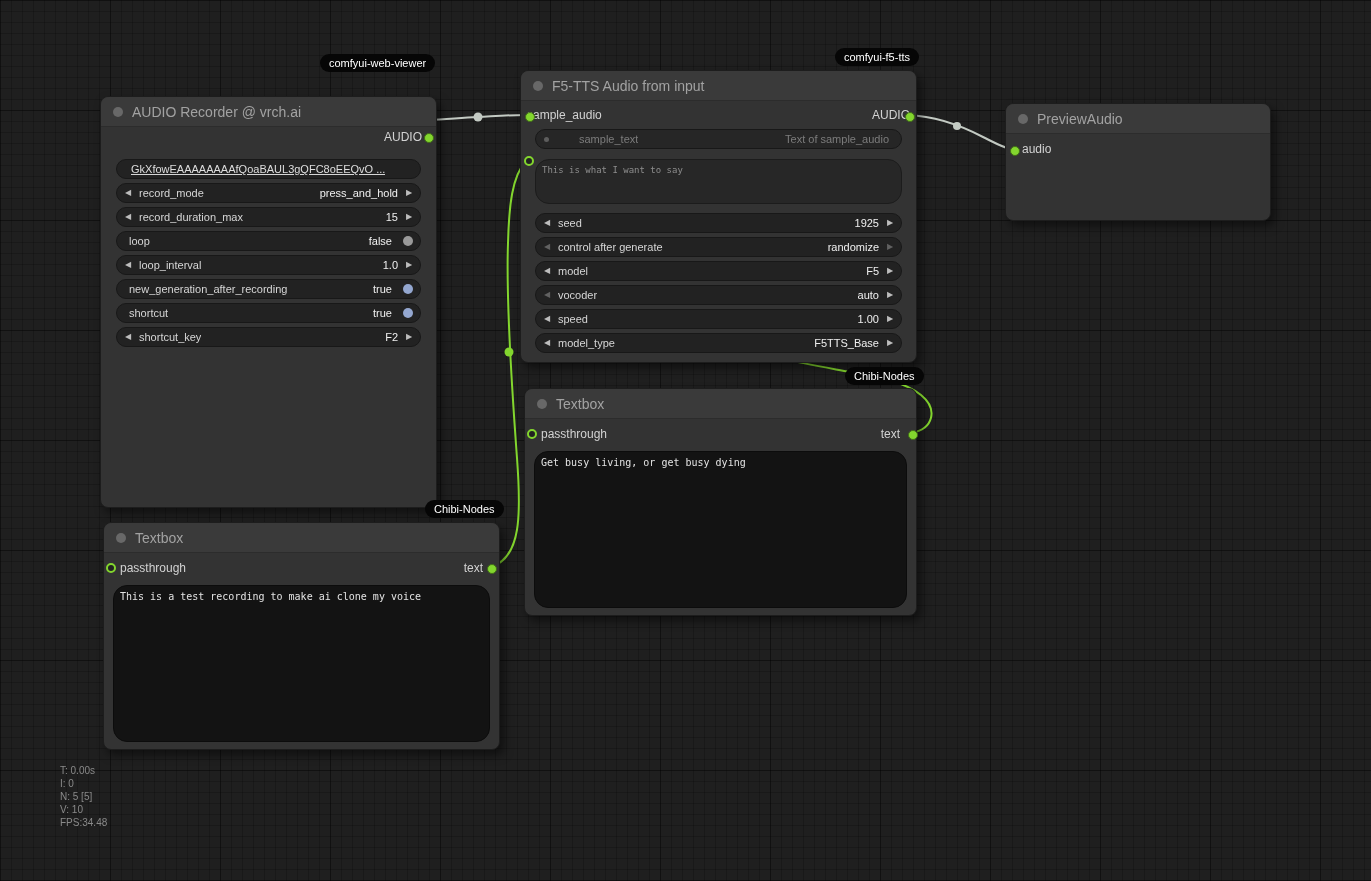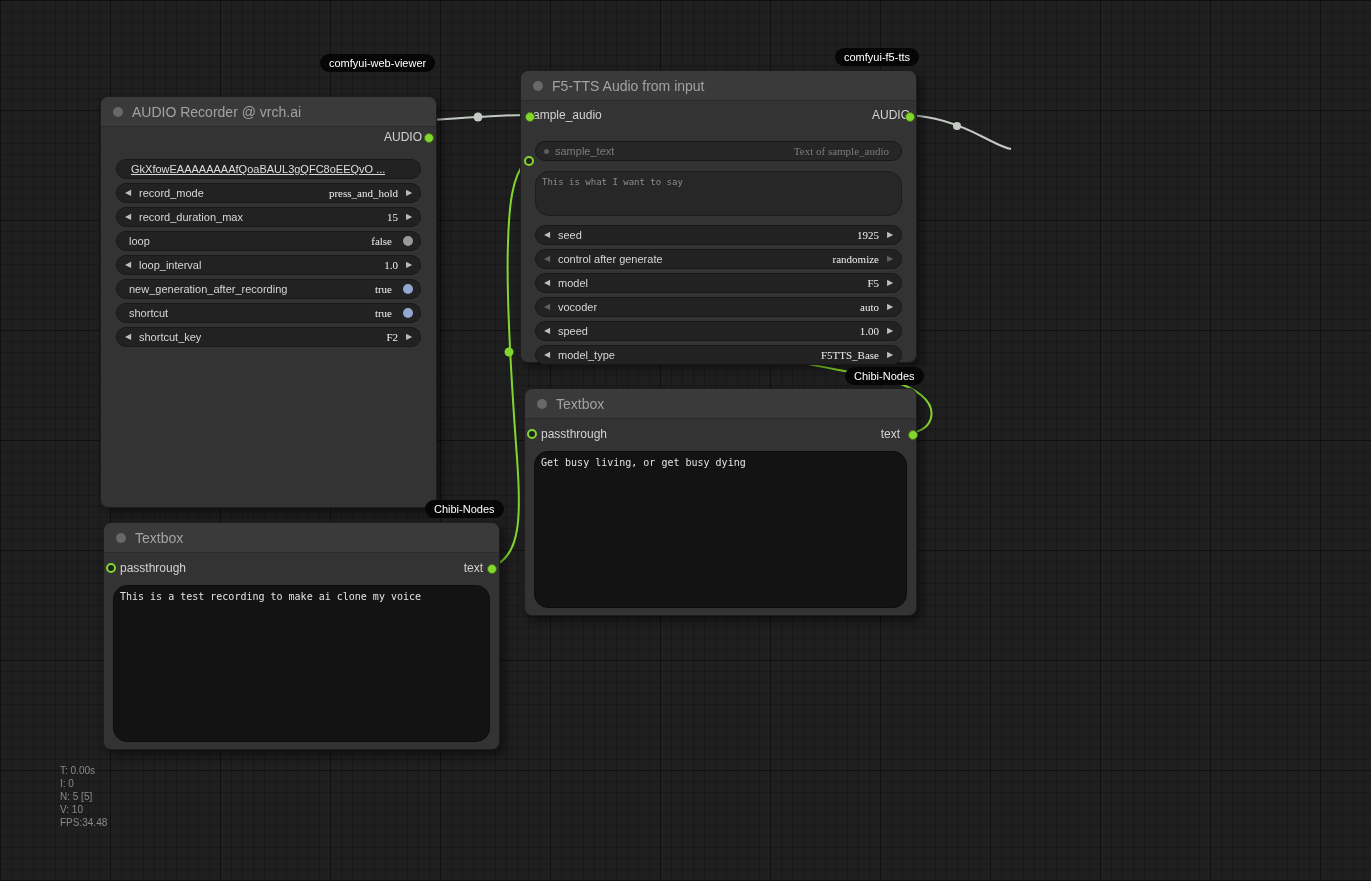--- a/index.html
+++ b/index.html
@@ -34,21 +34,21 @@
   .io-lg{height:30px;}
   .io-one-out{justify-content:flex-end;padding-right:14px;}
   .widget{
     height:20px;background:#222222;border:1px solid #181818;border-radius:10px;
     display:flex;align-items:center;padding:0 6px;margin:4px 15px 0 15px;
     font-size:11px;color:#d6d6d6;box-sizing:border-box;white-space:nowrap;
   }
   .node-f5 .widget{margin-left:14px;margin-right:14px;}
   .w-label{margin-left:6px;overflow:hidden;text-overflow:ellipsis;}
   .w-spacer{flex:1;}
-  .w-value{margin-right:6px;color:#efefef;font-family:Liberation Serif, serif;}
+  .w-value{margin-right:6px;color:#efefef;}
   .w-textval{margin-left:8px;color:#dedede;overflow:hidden;text-overflow:ellipsis;}
   .arr{font-size:8px;color:#bdbdbd;width:10px;text-align:center;flex:none;line-height:20px;}
   .arr.dim{color:#616161;}
   .widget.dim{background:#262626;}
   .widget.dim .w-label,.widget.dim .w-value{color:#7c7c7c;}
   .toggle-dot{width:10px;height:10px;border-radius:50%;flex:none;margin-left:5px;margin-right:1px;}
   .toggle-on{background:#94a7d0;}
   .toggle-off{background:#9a9a9a;}
   .mini-dot{width:5px;height:5px;border-radius:50%;background:#5d5d5d;flex:none;margin-left:2px;}
   .socket{position:absolute;border-radius:50%;z-index:3;box-sizing:content-box;}
@@ -150,21 +150,21 @@
       <span>F5-TTS Audio from input</span>
     </div>
     <div class="io-row io-md">
       <span>sample_audio</span>
       <span>AUDIO</span>
     </div>
     <div class="socket filled" style="left:4px;top:41px;"></div>
     <div class="socket filled" style="left:384px;top:41px;"></div>
     <div class="socket ring" style="left:3px;top:85px;"></div>
 
-    <div class="widget dim" style="margin-top:12px;">
+    <div class="widget dim" style="margin-top:0;gap:24px;">
       <span class="mini-dot"></span>
       <span class="w-label">sample_text</span>
       <span class="w-spacer"></span>
       <span class="w-value">Text of sample_audio</span>
     </div>
 
     <div class="nodetext f5">This is what I want to say</div>
 
     <div class="widget" style="margin-top:9px;">
       <span class="arr">◀</span>
@@ -203,20 +203,30 @@
     </div>
     <div class="widget">
       <span class="arr">◀</span>
       <span class="w-label">model_type</span>
       <span class="w-spacer"></span>
       <span class="w-value">F5TTS_Base</span>
       <span class="arr">▶</span>
     </div>
   </div>
 
+  <div class="node" style="left:1005px;top:103px;width:266px;height:118px;">
+    <div class="node-title">
+      <span class="title-dot"></span>
+      <span>PreviewAudio</span>
+    </div>
+    <div class="io-row io-lg">
+      <span>audio</span>
+    </div>
+    <div class="socket filled" style="left:4px;top:42px;"></div>
+  </div>
 
   <div class="node" style="left:524px;top:388px;width:393px;height:228px;">
     <div class="node-title">
       <span class="title-dot"></span>
       <span>Textbox</span>
     </div>
     <div class="io-row io-lg">
       <span>passthrough</span>
       <span>text</span>
     </div>

